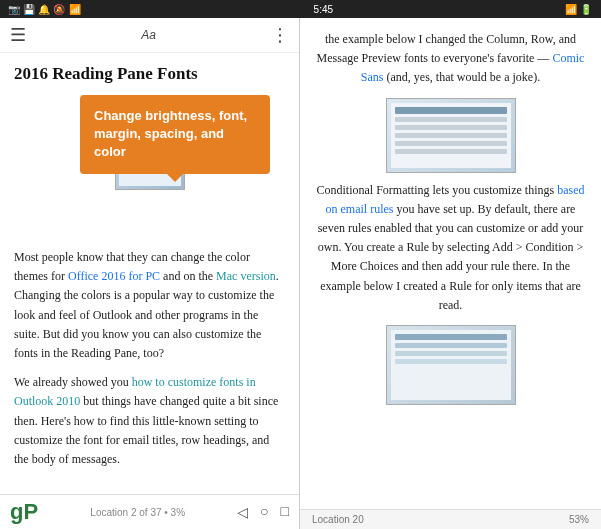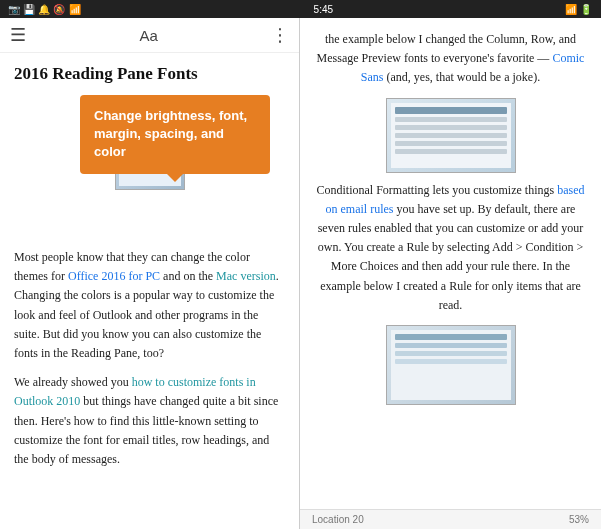--- a/index.html
+++ b/index.html
@@ -52,23 +52,24 @@
       justify-content: space-between;
       padding: 6px 10px;
       border-bottom: 1px solid #eee;
     }
     .top-bar-left {
       font-size: 18px;
       color: #444;
       cursor: pointer;
     }
     .top-bar-center {
-      font-size: 15px;
+      font-size: 12px;
       color: #444;
       font-family: sans-serif;
+      font-style: italic;
     }
     .top-bar-right {
       font-size: 18px;
       color: #444;
       cursor: pointer;
     }
 
     
     .article-left {
       flex: 1;
@@ -322,20 +323,29 @@
           <span>Most people know that they can change the color themes for </span><a class="link-blue">Office 2016 for PC</a><span> and on the </span><a class="link-teal">Mac version</a><span>. Changing the colors is a popular way to customize the look and feel of Outlook and other programs in the suite. But did you know you can also customize the fonts in the Reading Pane, too?</span>
         </p>
         <p>
           <span>We already showed you </span><a class="link-teal">how to customize fonts in Outlook 2010</a><span> but things have changed quite a bit since then. Here's how to find this little-known setting to customize the font for email titles, row headings, and the body of messages.</span>
         </p>
 
       </div>
 
     </div>
 
+    <div class="bottom-bar-left">
+      <span class="gp-logo">gP</span>
+      <span class="location-text">Location 2 of 37 • 3%</span>
+      <div class="nav-icons">
+        <span>◁</span>
+        <span>○</span>
+        <span>□</span>
+      </div>
+    </div>
 
   </div>
 
   <div class="right-pane">
 
     <div class="article-right">
       <p>
         <span>the example below I changed the Column, Row, and Message Preview fonts to everyone's favorite — </span><a class="link-comic-sans link-blue">Comic Sans</a><span> (and, yes, that would be a joke).</span>
       </p>
 

